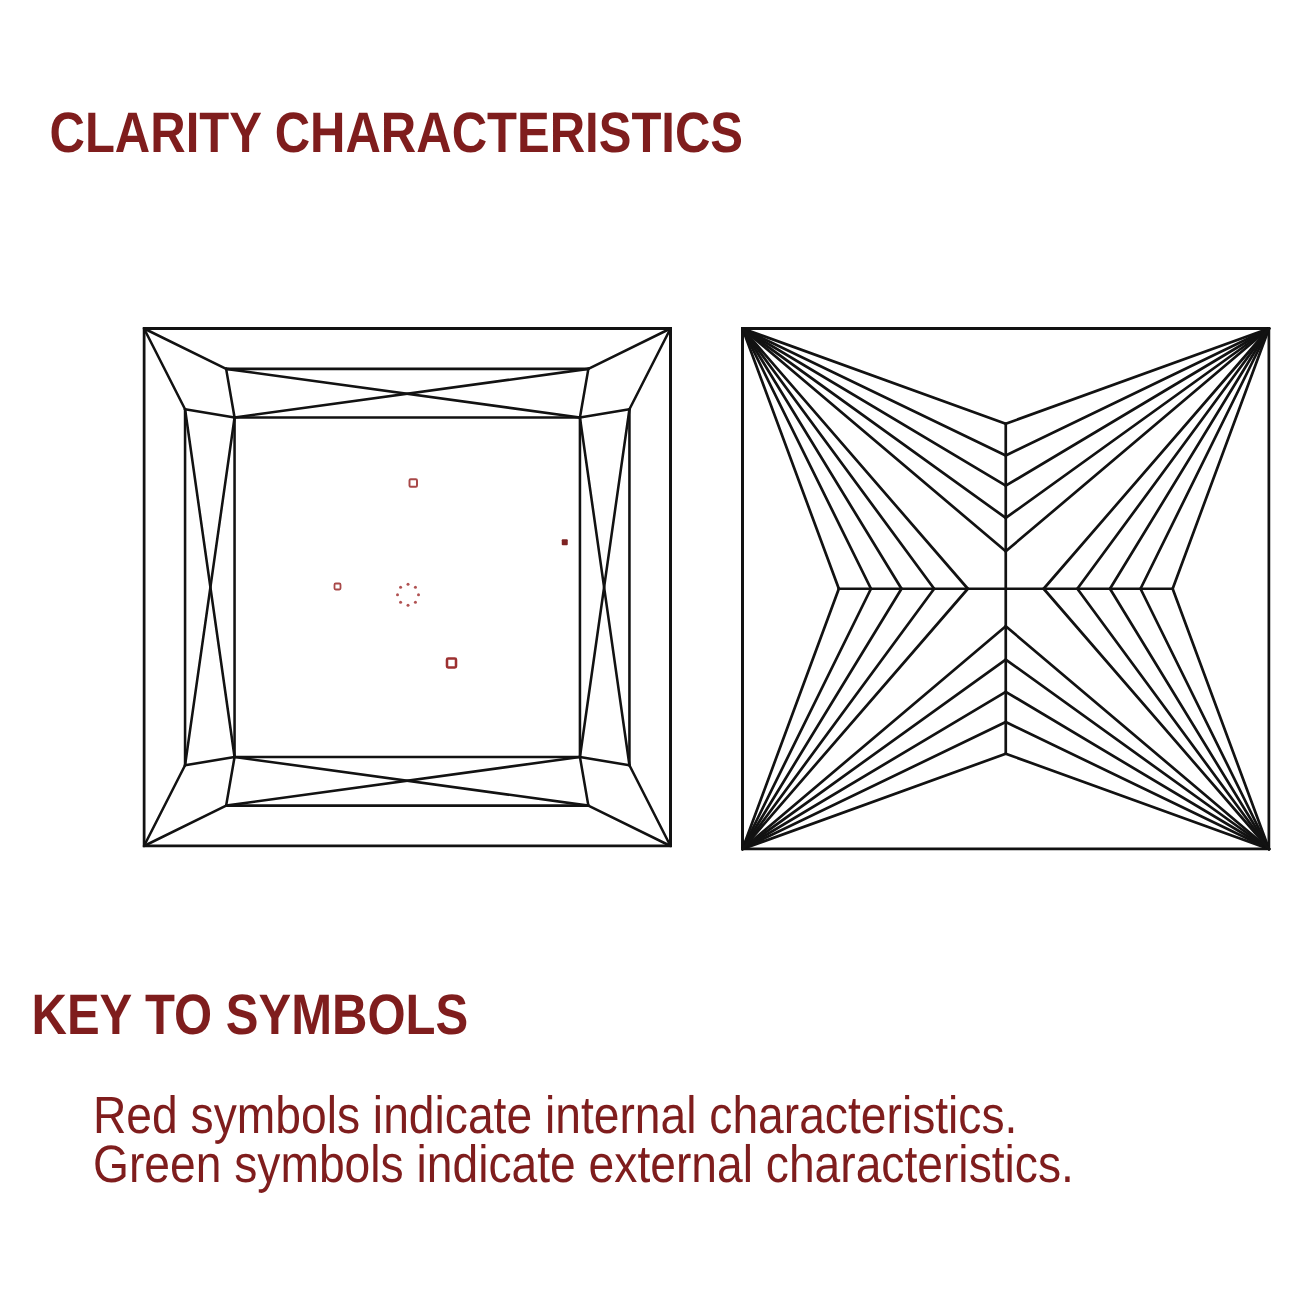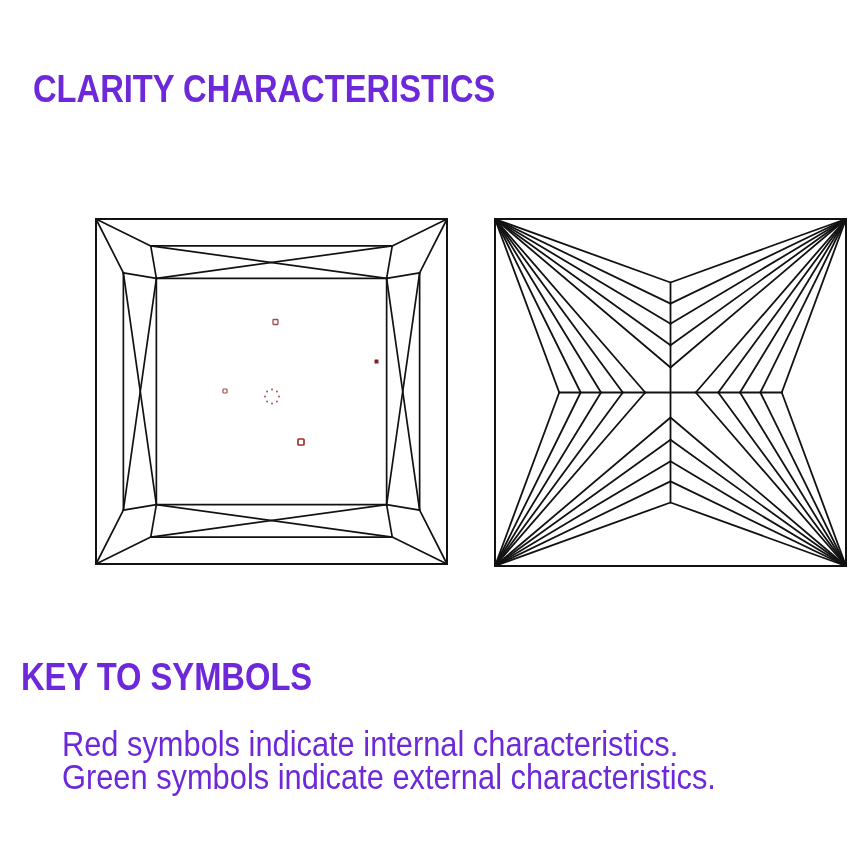--- a/index.html
+++ b/index.html
@@ -3,21 +3,21 @@
 <meta charset="utf-8">
 <style>
   html, body { margin: 0; padding: 0; background: #ffffff; }
   .page {
     position: relative;
     width: 868px;
     height: 867px;
     background: #ffffff;
     overflow: hidden;
     font-family: "Liberation Sans", "DejaVu Sans", sans-serif;
-    color: #6d28d9;
+    color: #7f1d1d;
   }
   .title {
     position: absolute;
     left: 33px;
     top: 70px;
     margin: 0;
     font-size: 38px;
     font-weight: bold;
     line-height: 1;
     letter-spacing: 0;

